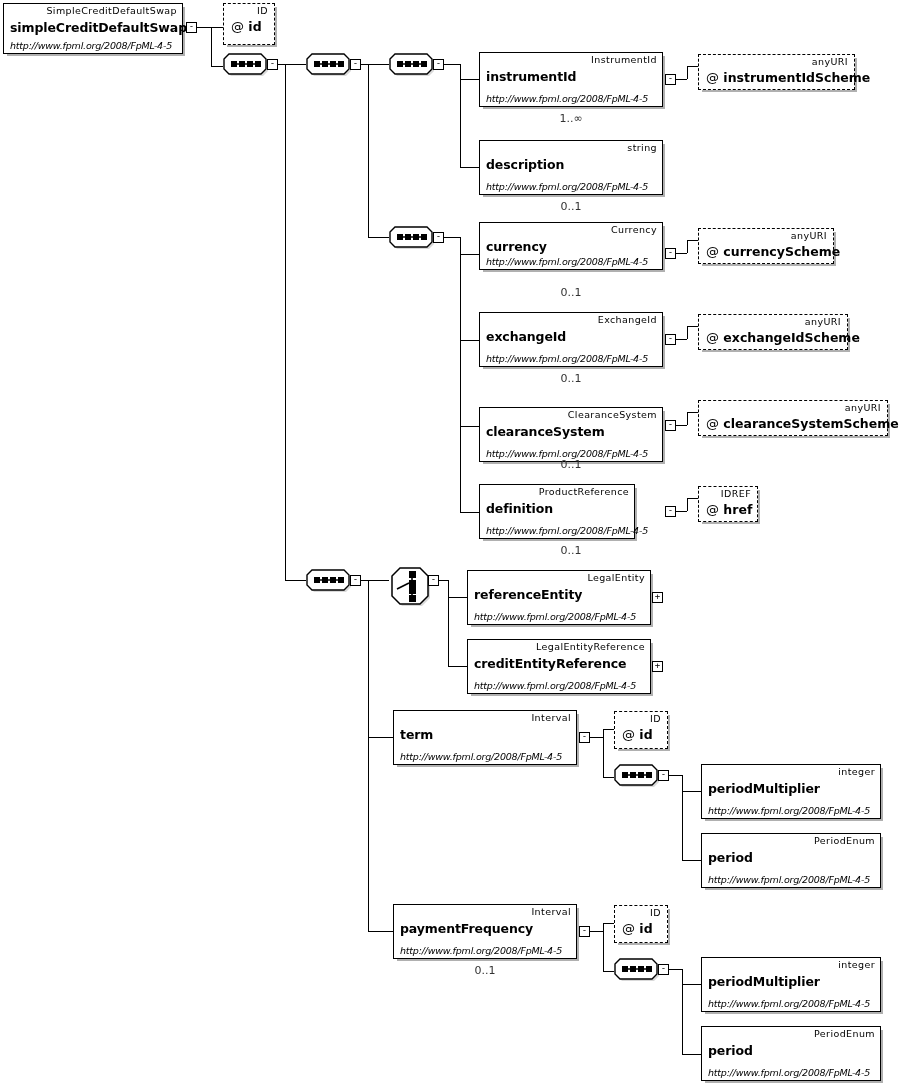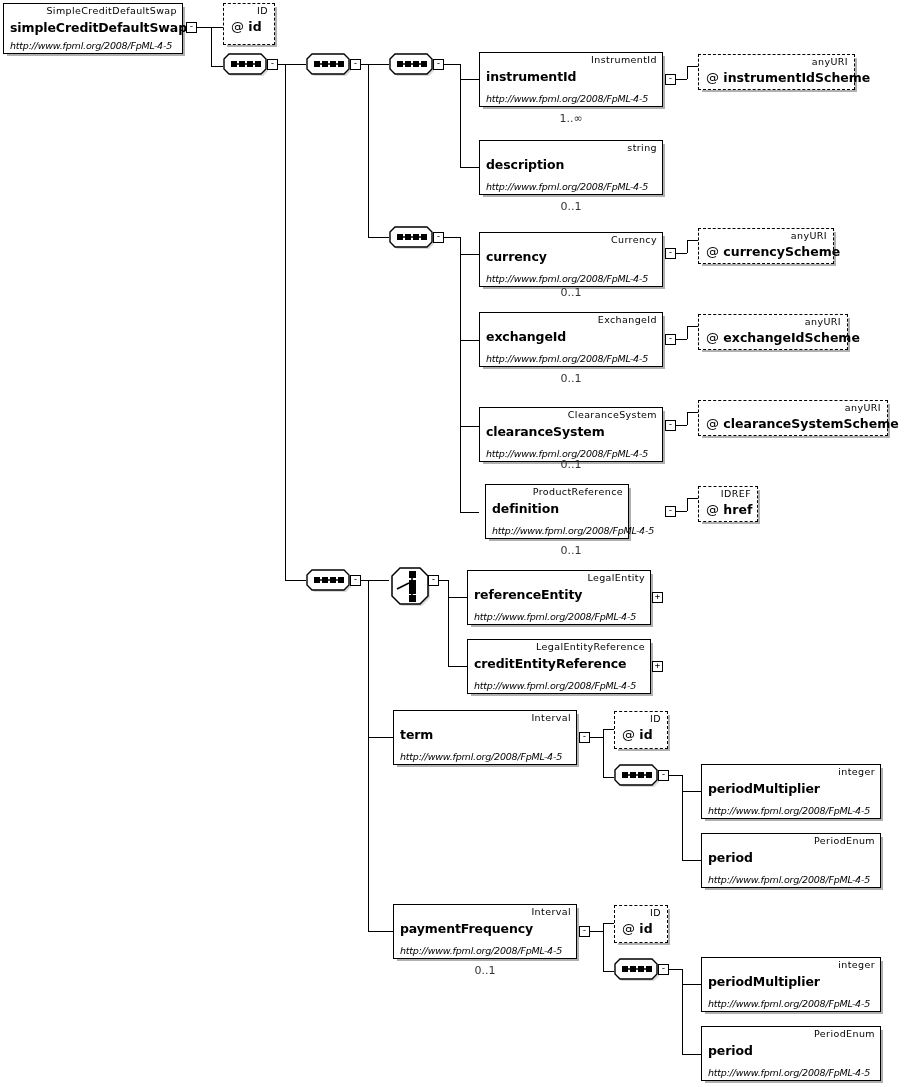--- a/index.html
+++ b/index.html
@@ -196,21 +196,21 @@
   <div class="tgl" style="left:433px;top:232px;">
     <i>-</i>
   </div>
   <div class="hl" style="left:444px;top:237px;width:16px;"></div>
   <div class="vl" style="left:460px;top:237px;height:275px;"></div>
   <div class="hl" style="left:460px;top:254px;width:19px;"></div>
   <div class="hl" style="left:460px;top:340px;width:19px;"></div>
   <div class="hl" style="left:460px;top:426px;width:19px;"></div>
   <div class="hl" style="left:460px;top:512px;width:19px;"></div>
 
-  <div class="ebox" style="left:479px;top:232px;width:184px;height:55px;">
+  <div class="ebox" style="left:479px;top:222px;width:184px;height:48px;">
     <span class="type">Currency</span>
     <span class="nm">currency</span>
     <span class="ns">http://www.fpml.org/2008/FpML-4-5</span>
   </div>
   <div class="card" style="left:479px;top:286px;width:184px;">0..1</div>
   <div class="tgl" style="left:665px;top:248px;">
     <i>-</i>
   </div>
   <div class="hl" style="left:676px;top:253px;width:11px;"></div>
   <div class="vl" style="left:687px;top:240px;height:13px;"></div>
@@ -247,21 +247,21 @@
     <i>-</i>
   </div>
   <div class="hl" style="left:676px;top:425px;width:11px;"></div>
   <div class="vl" style="left:687px;top:412px;height:13px;"></div>
   <div class="hl" style="left:687px;top:412px;width:11px;"></div>
   <div class="abox" style="left:698px;top:400px;width:190px;height:36px;">
     <span class="type">anyURI</span>
     <span class="nm"><span class="at">@</span> <span>clearanceSystemScheme</span></span>
   </div>
 
-  <div class="ebox" style="left:479px;top:484px;width:144px;height:55px;margin-left:6px;">
+  <div class="ebox" style="left:479px;top:484px;width:156px;height:55px;">
     <span class="type">ProductReference</span>
     <span class="nm">definition</span>
     <span class="ns">http://www.fpml.org/2008/FpML-4-5</span>
   </div>
   <div class="card" style="left:479px;top:544px;width:184px;">0..1</div>
   <div class="tgl" style="left:665px;top:506px;">
     <i>-</i>
   </div>
   <div class="hl" style="left:676px;top:511px;width:11px;"></div>
   <div class="vl" style="left:687px;top:498px;height:13px;"></div>

